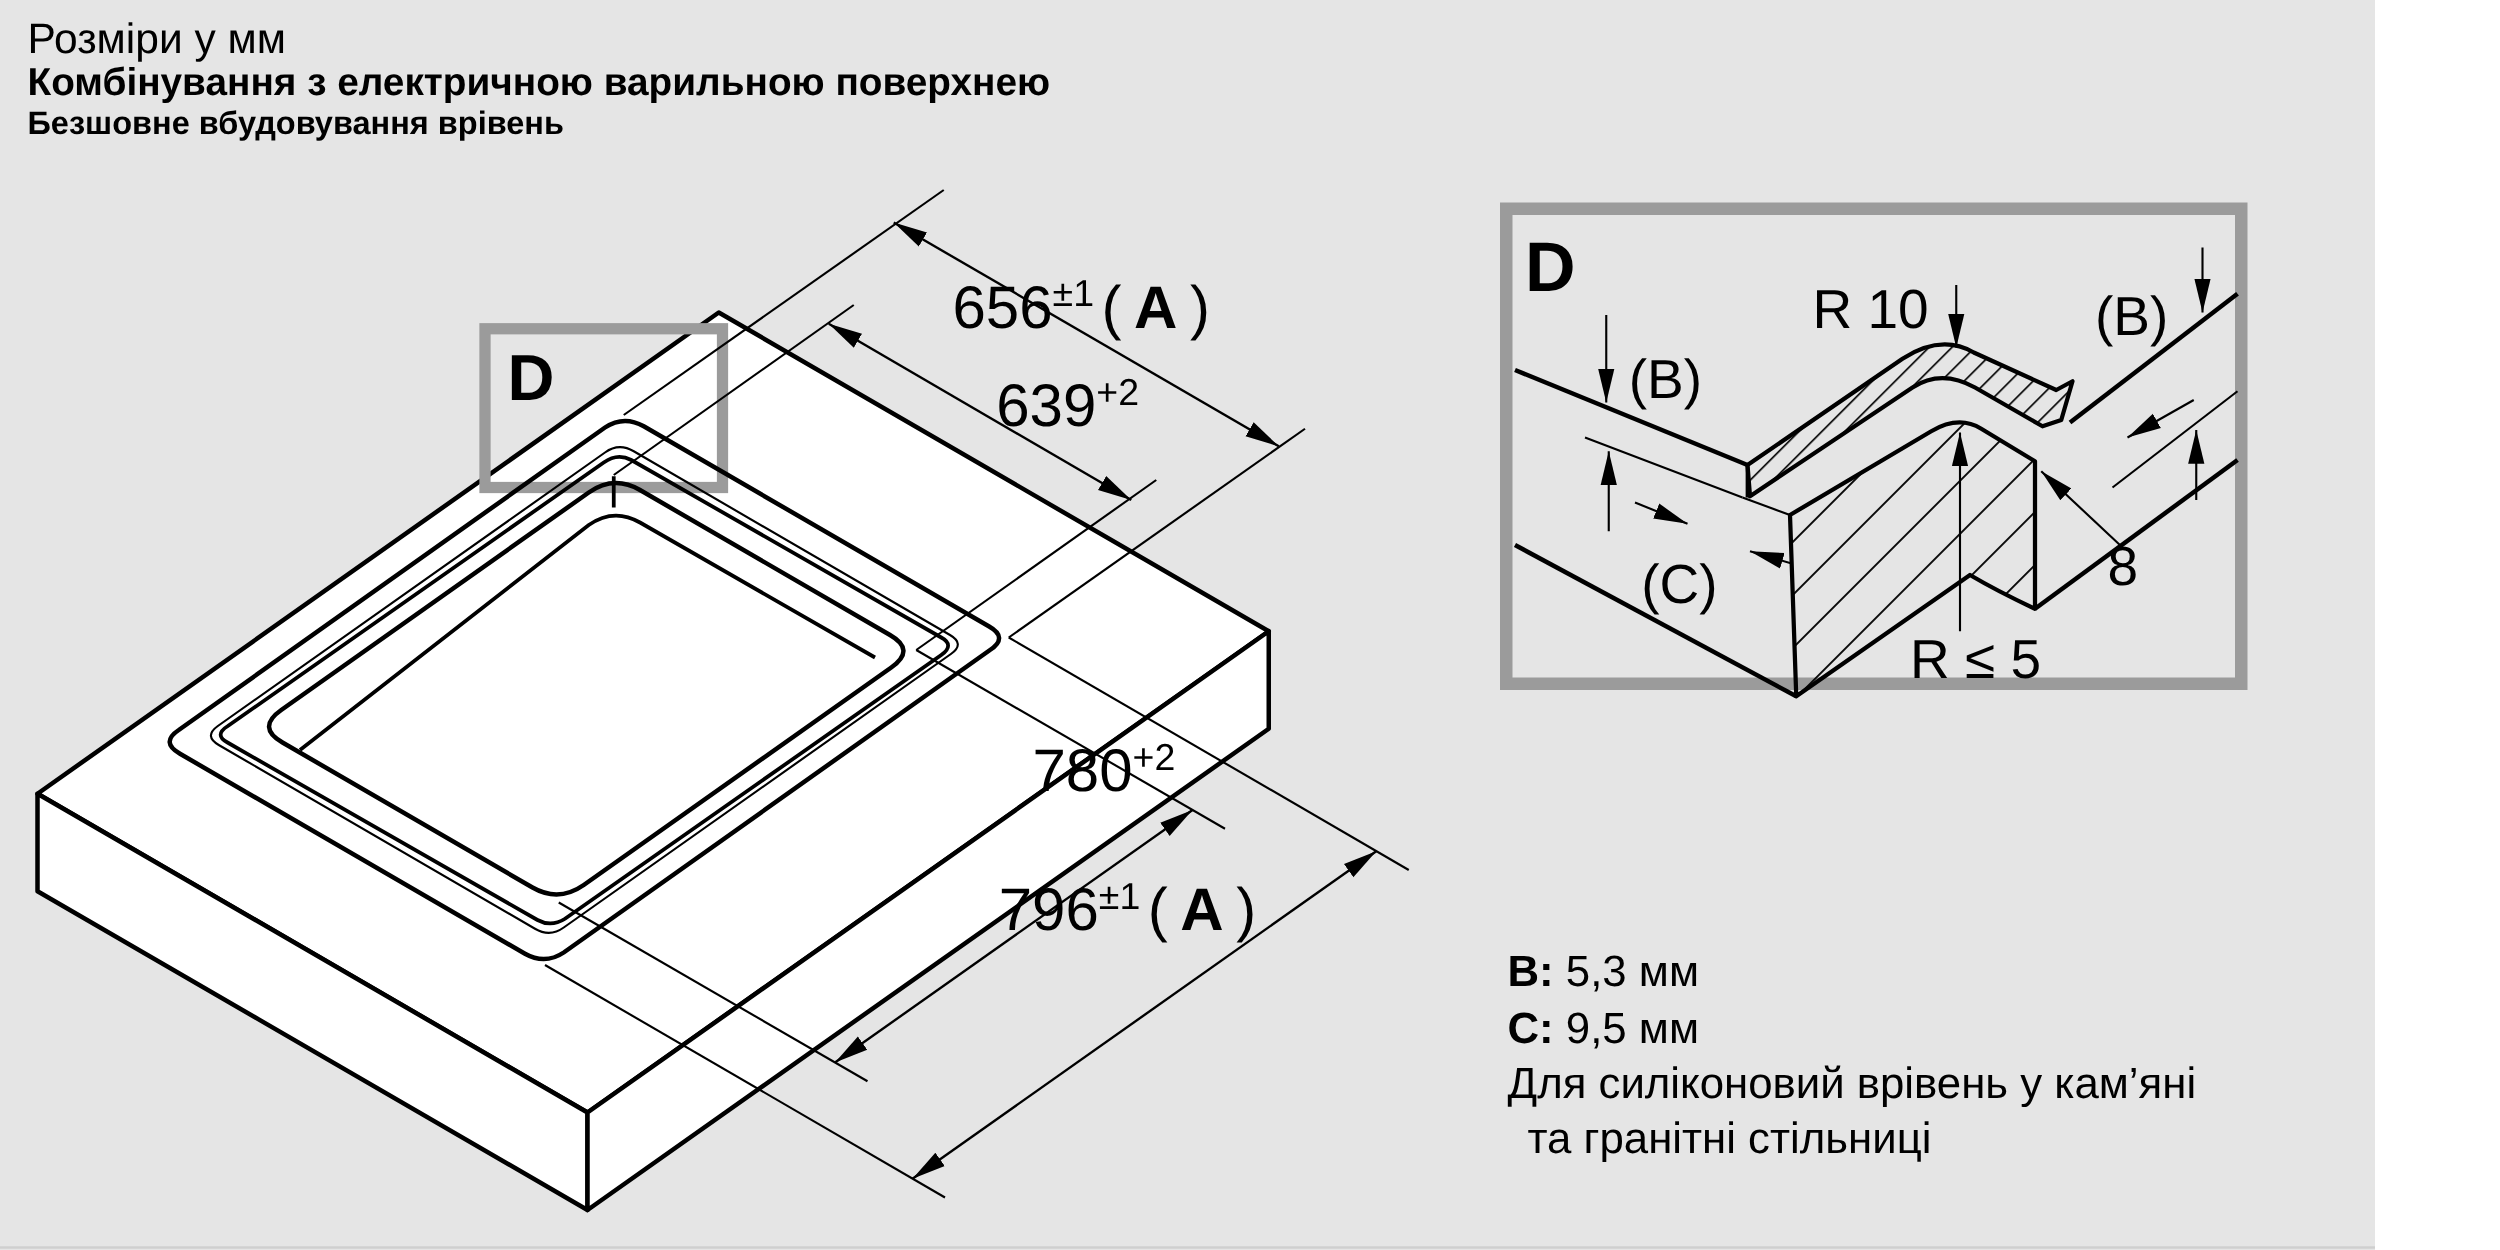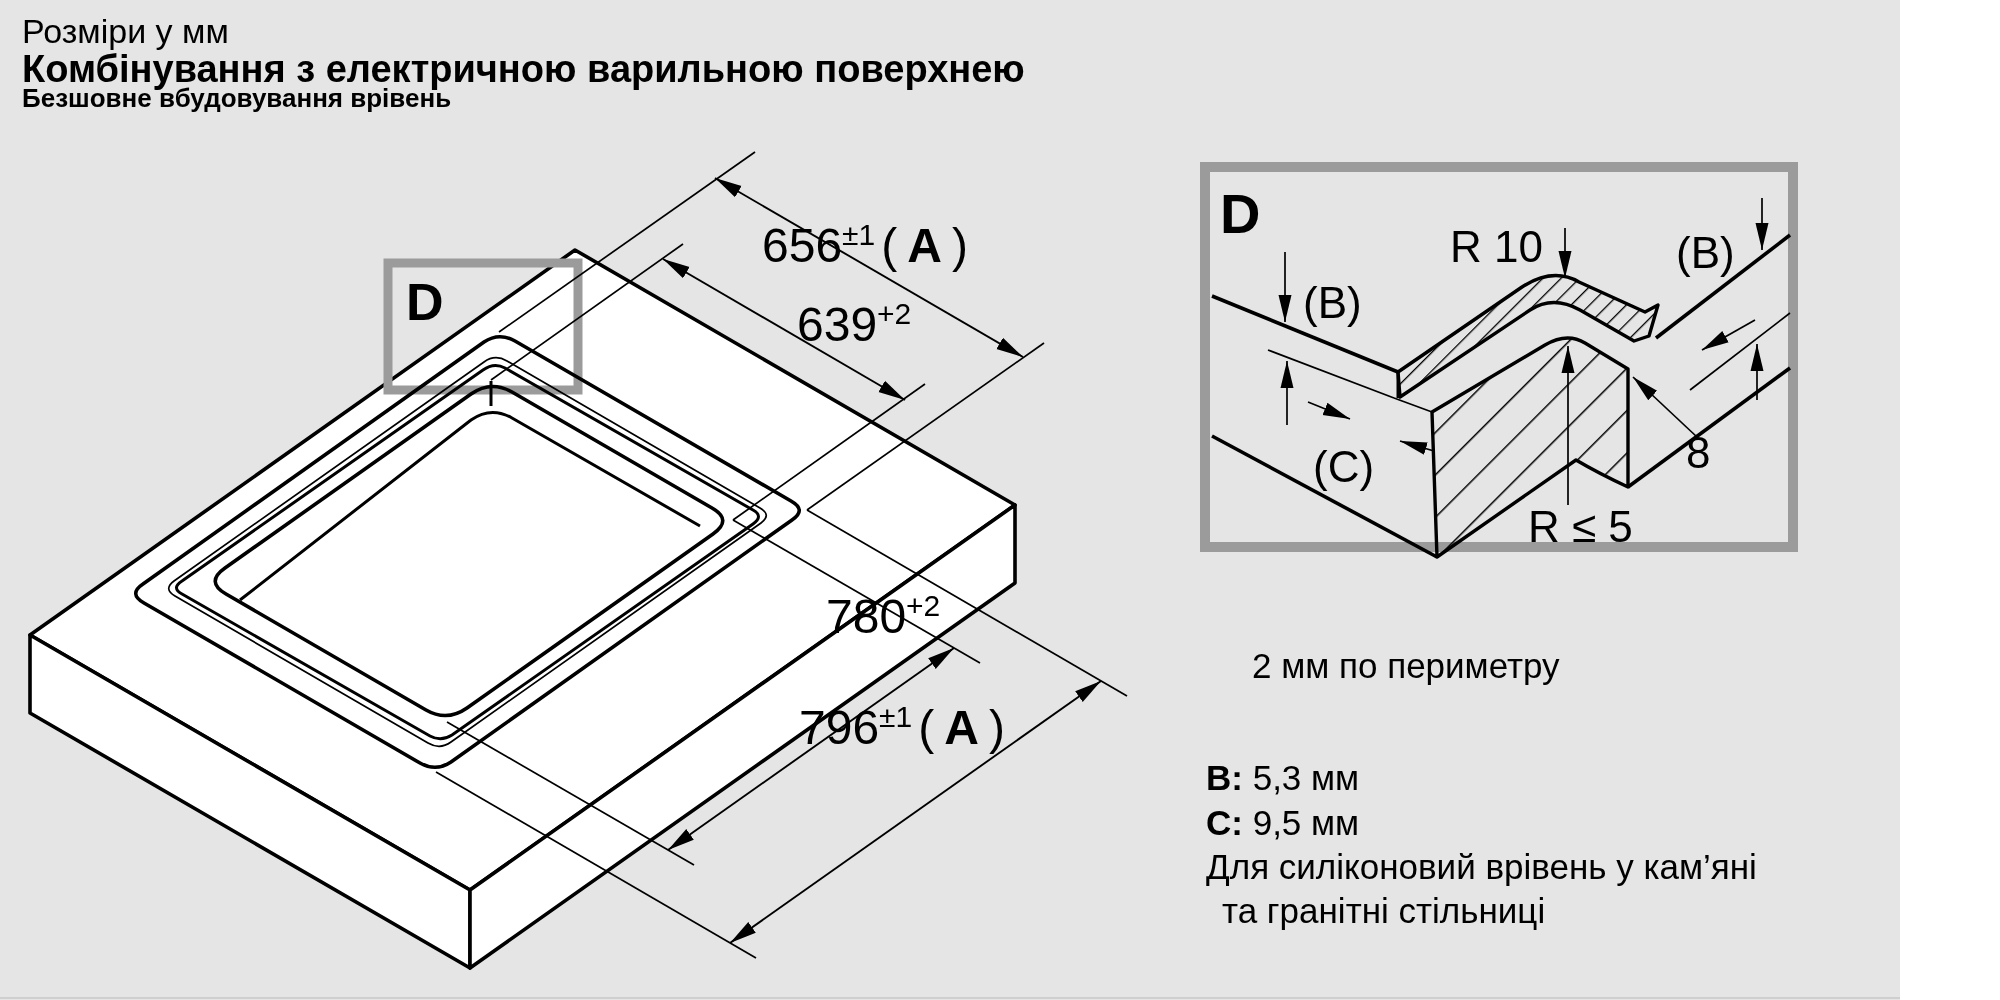--- a/index.html
+++ b/index.html
@@ -1,20 +1,20 @@
 <!DOCTYPE html>
 <html><head>
 <meta charset="utf-8">
 <style>
   html,body{margin:0;padding:0;background:#fff;}
   #page{position:relative;width:1900px;height:1000px;background:#e5e5e5;overflow:hidden;
         font-family:"Liberation Sans",sans-serif;color:#000;}
   .hdr{position:absolute;left:22px;white-space:nowrap;}
   .hdr1{top:12px;font-size:34px;font-weight:400;}
-  .hdr2{top:48px;font-size:38px;font-weight:700;}
+  .hdr2{top:48px;font-size:31px;font-weight:700;}
   .hdr3{top:83px;font-size:26px;font-weight:700;}
   svg{position:absolute;left:0;top:0;}
   svg text{font-family:"Liberation Sans",sans-serif;fill:#000;}
   .dimtxt{font-size:48px;}
   .dimtxt .sup{font-size:30px;}
   .dimtxt .refb{font-weight:700;}
   .dlabel{font-size:52px;font-weight:700;}
   .dlabel2{font-size:56px;font-weight:700;}
   .ann{font-size:44px;}
   .legend{position:absolute;white-space:nowrap;font-size:35px;}
@@ -133,23 +133,20 @@
 
       <text class="ann" x="1450" y="262">R 10</text>
       <text class="ann" x="1303" y="318">(B)</text>
       <text class="ann" x="1676" y="268">(B)</text>
       <text class="ann" x="1686" y="468">8</text>
       <text class="ann" x="1313" y="482">(C)</text>
       <text class="ann" x="1528" y="542">R ≤ 5</text>
     </g>
   </svg>
 
-  <div class="legend" style="left:1252px;top:646px;">
-    <span>2 мм по периметру</span>
-  </div>
   <div class="legend" style="left:1206px;top:758px;">
     <span class="lkey">B:</span>
     <span>5,3 мм</span>
   </div>
   <div class="legend" style="left:1206px;top:803px;">
     <span class="lkey">C:</span>
     <span>9,5 мм</span>
   </div>
   <div class="legend" style="left:1206px;top:847px;">
     <span>Для силіконовий врівень у кам’яні</span>

